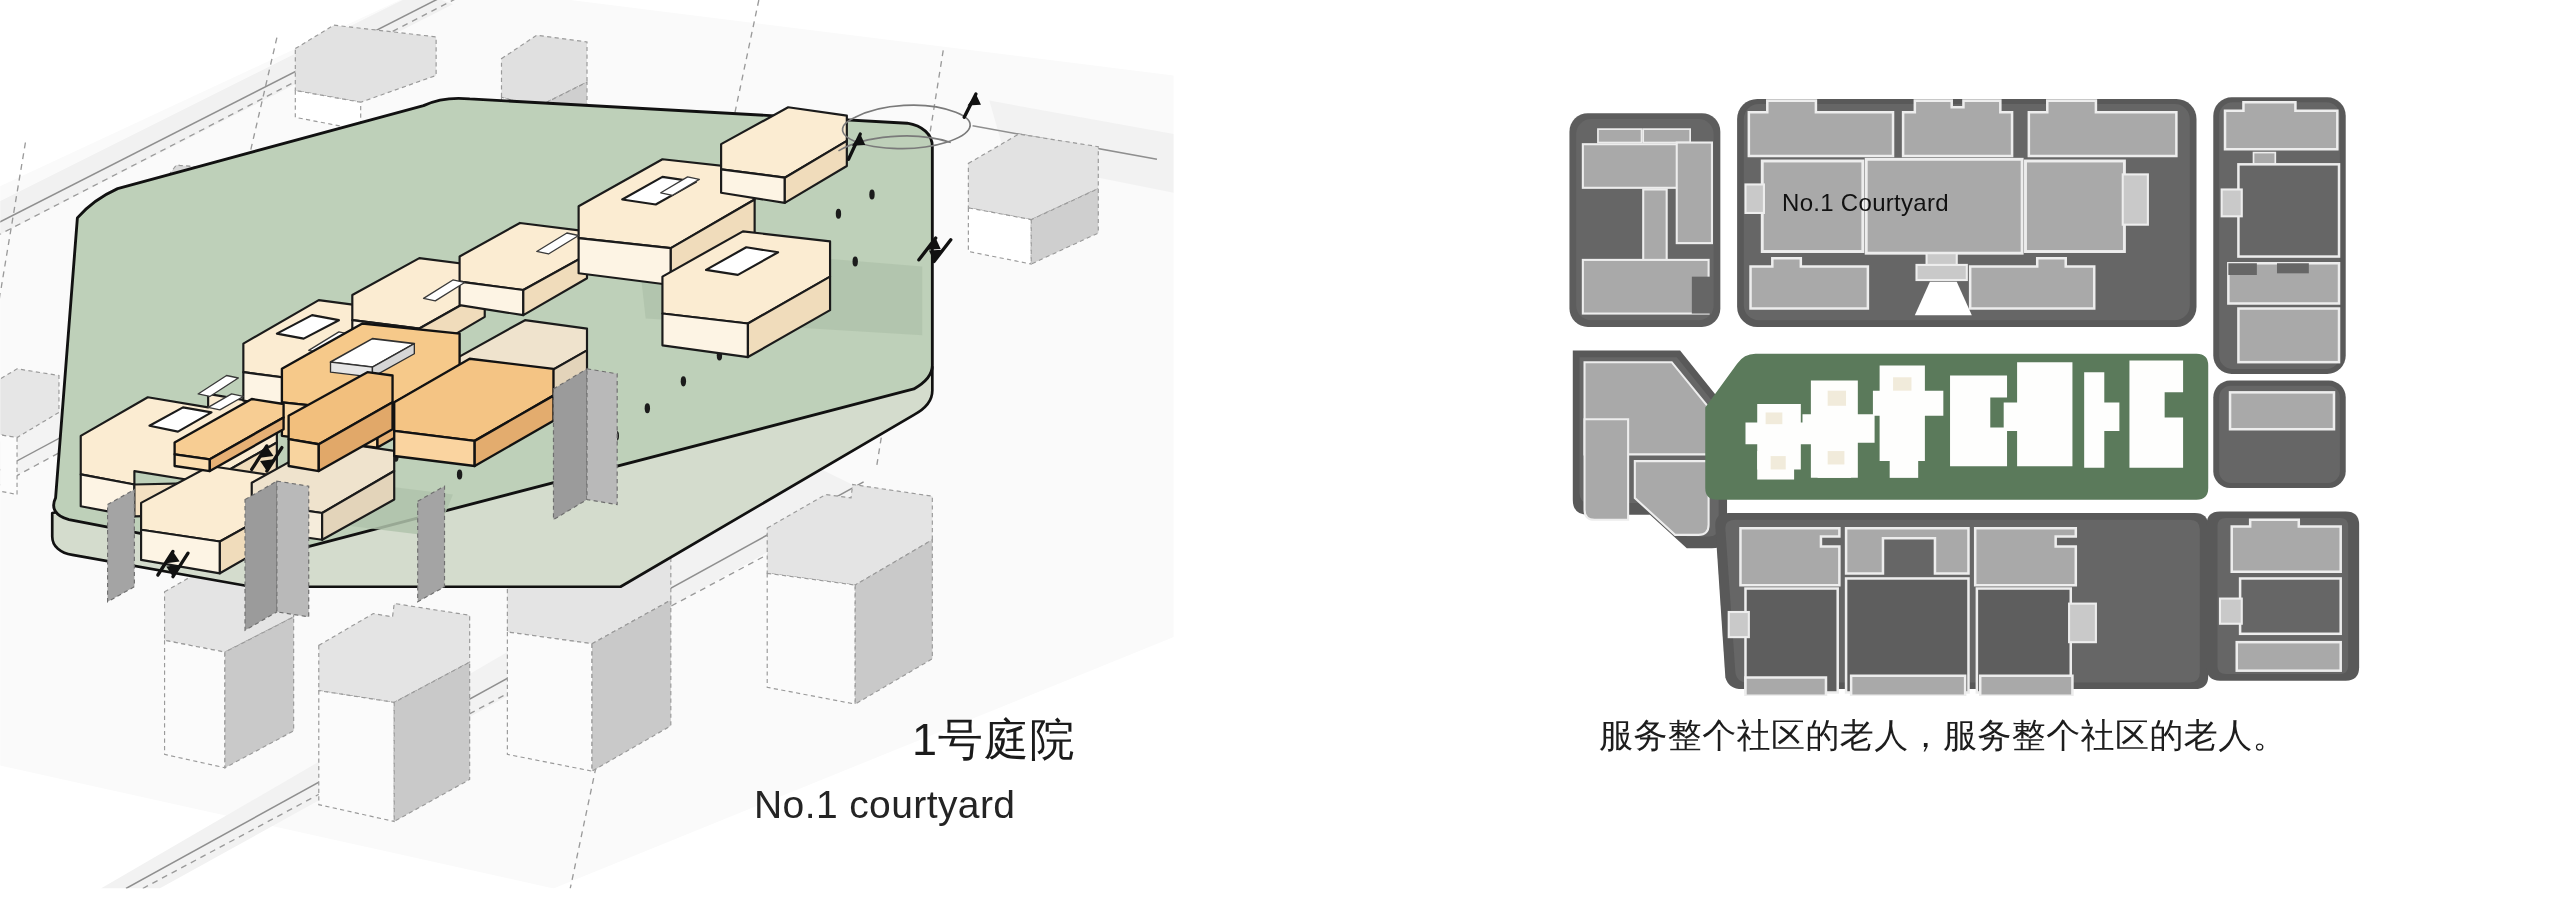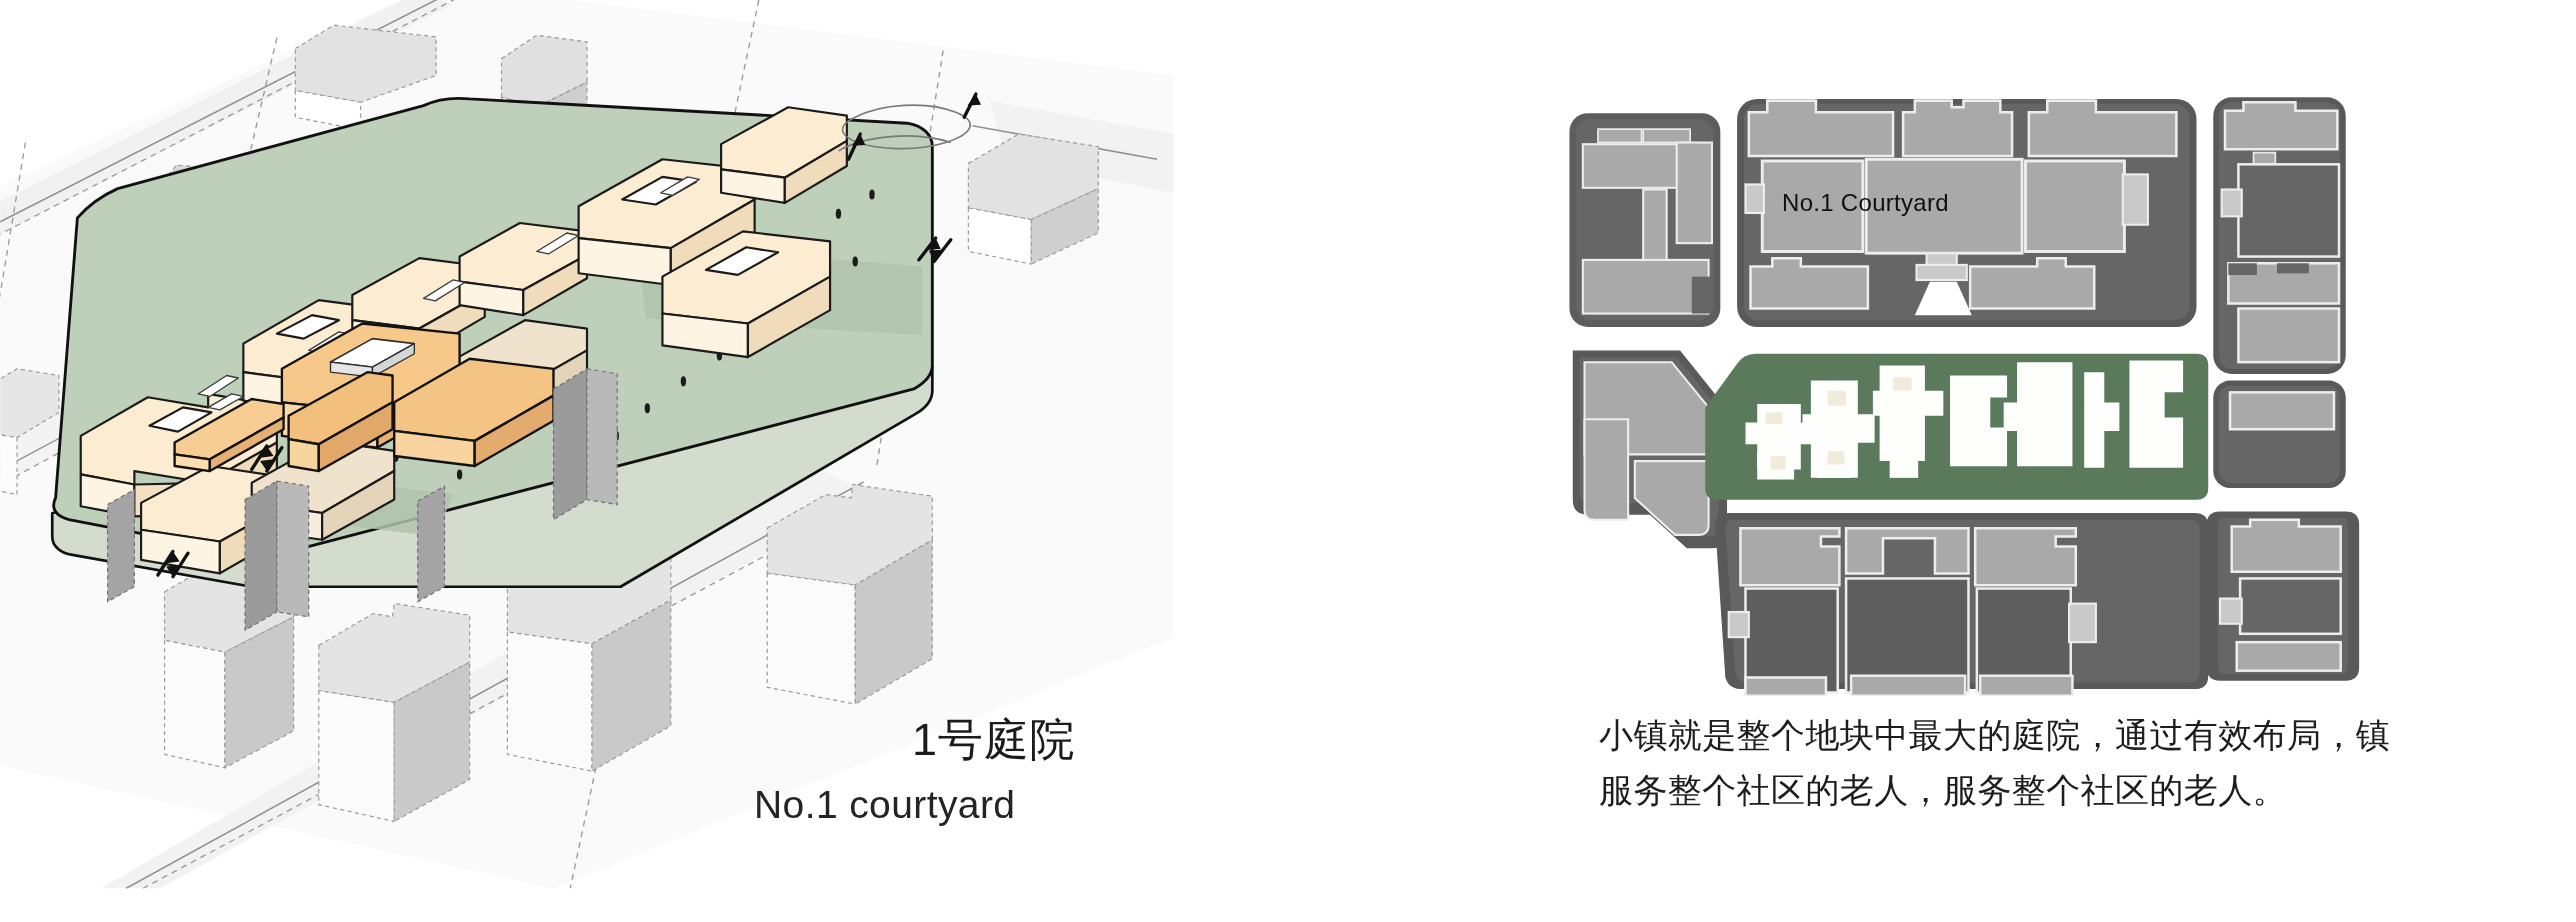--- a/index.html
+++ b/index.html
@@ -500,18 +500,17 @@
         <rect x="797" y="430" width="144" height="116" rx="14" fill="#666666"></rect>
         <rect x="810" y="438" width="124" height="44" fill="#a9a9a9" stroke="#ededed" stroke-width="3"></rect>
       </g>
 
     </svg>
 
     <div class="plan-label">No.1 Courtyard</div>
   </div>
 
   <div class="caption">
-    <span class="line">小镇就是整个地块中最大的庭院，通过有效布局，镇</span>
     <span class="line">服务整个社区的老人，服务整个社区的老人。</span>
   </div>
 
 </div>
 
 
 </body></html>

